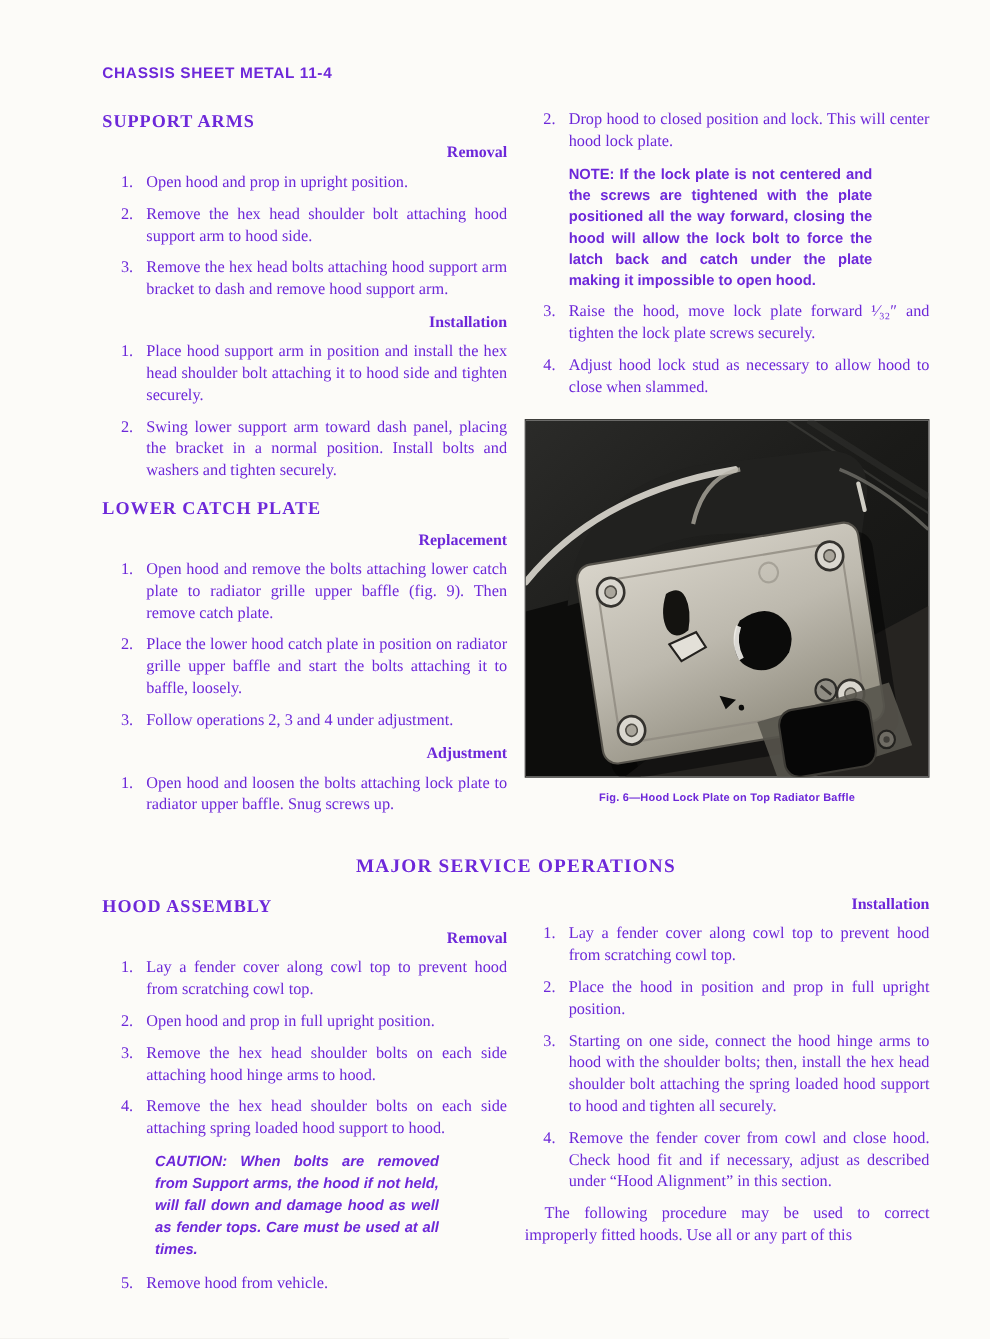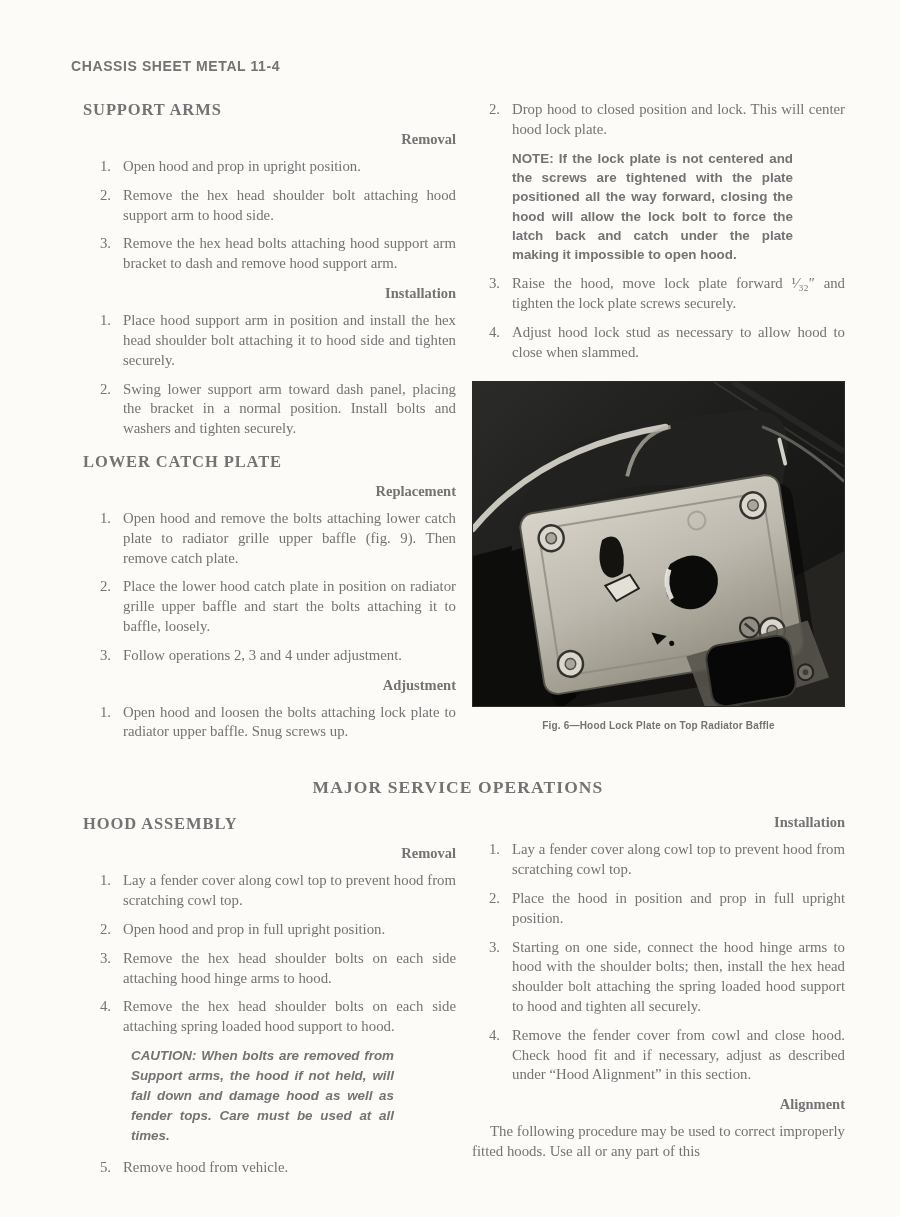--- a/index.html
+++ b/index.html
@@ -2,33 +2,33 @@
 <html><head>
 <meta charset="utf-8">
 <style>
   html,body{margin:0;padding:0;background:#e8e6e1;}
   .page{
     position:relative;
     width:900px;height:1217px;
     margin:0 auto;
     background:#fcfbf8;
     box-sizing:border-box;
-    padding:58px 55px 0 71px;
+    padding:58px 55px 0 93px;
     font-family:"Liberation Serif", serif;
-    color:#737373;
+    color:#6d28d9;
     overflow:hidden;
   }
   .run-head{
     font-family:"Liberation Sans", sans-serif;
     font-weight:bold;
     font-size:14px;
     letter-spacing:.6px;
     margin-bottom:26px;
   }
-  .columns{display:flex;gap:16px;margin-left:12px;}
+  .columns{display:flex;gap:16px;}
   .col{flex:1;min-width:0;}
   .sec-title{
     font-weight:bold;
     font-size:16.5px;
     letter-spacing:.9px;
     margin:13px 0 4px 0;
   }
   .sec-title.first{margin-top:0;}
   .subhead{
     font-weight:bold;
@@ -293,18 +293,17 @@
         <div class="step">
           <span class="num">3.</span>
           <span class="txt">Starting on one side, connect the hood hinge arms to hood with the shoulder bolts; then, install the hex head shoulder bolt attaching the spring loaded hood support to hood and tighten all securely.</span>
         </div>
         <div class="step">
           <span class="num">4.</span>
           <span class="txt">Remove the fender cover from cowl and close hood. Check hood fit and if necessary, adjust as described under “Hood Alignment” in this section.</span>
         </div>
       </div>
 
-      <div class="subhead">Alignment</div>
       <div class="para">The following procedure may be used to correct improperly fitted hoods. Use all or any part of this</div>
     </div>
   </div>
 
 </div>
 
 </body></html>

